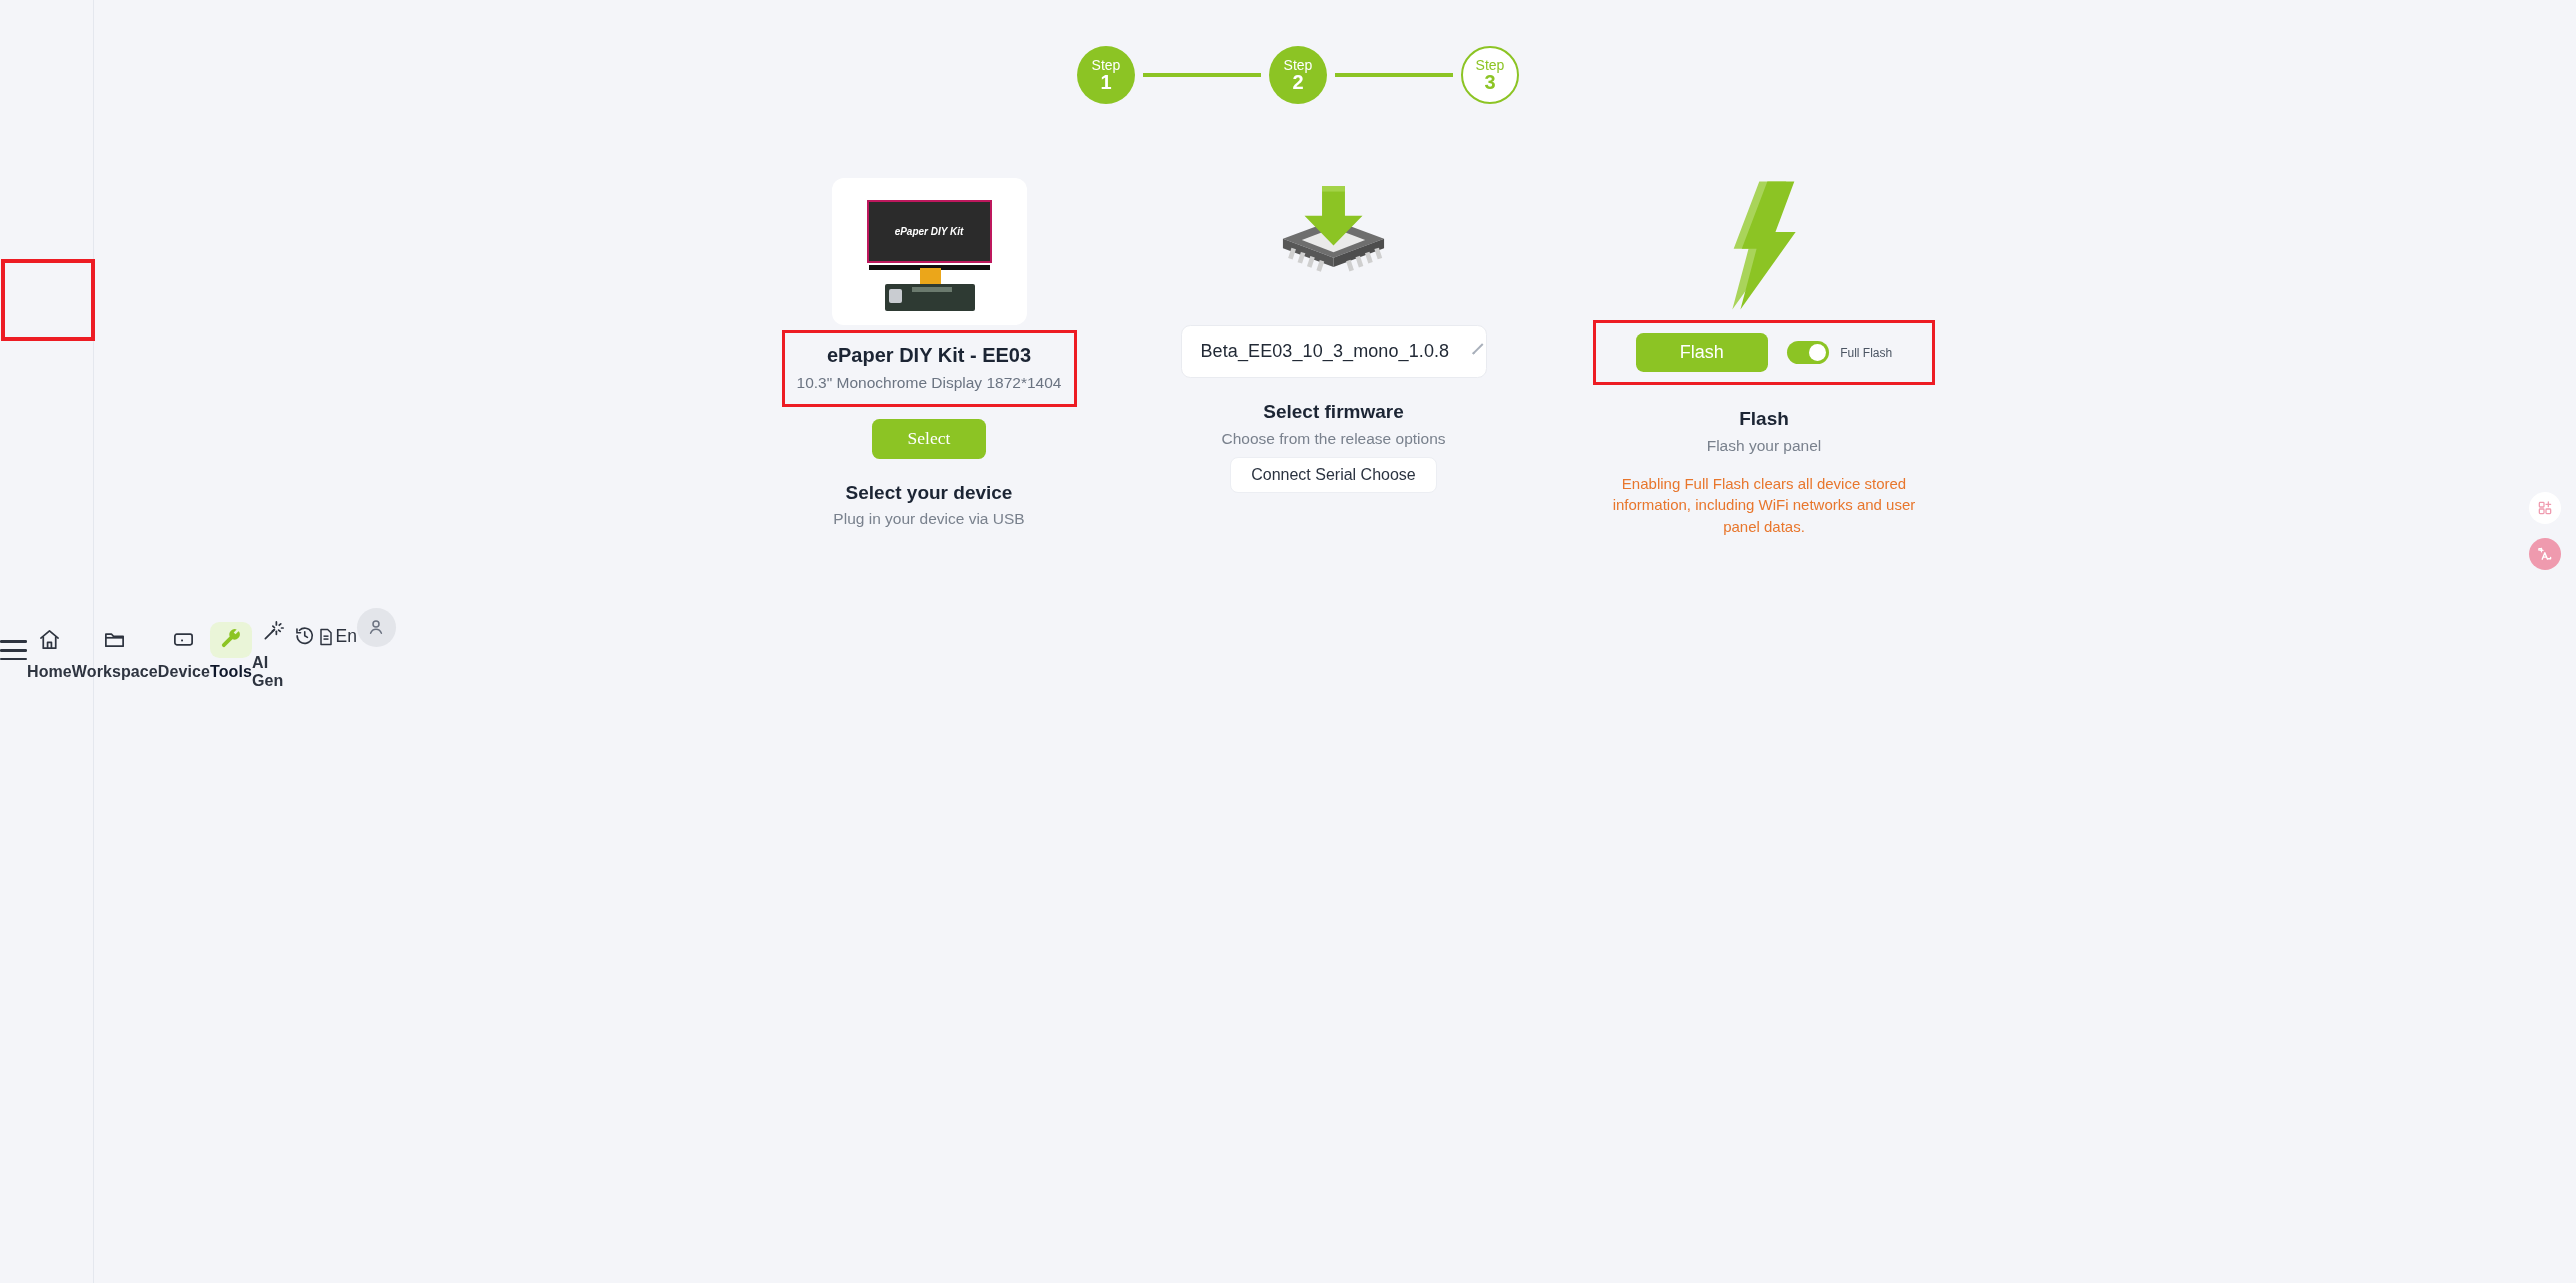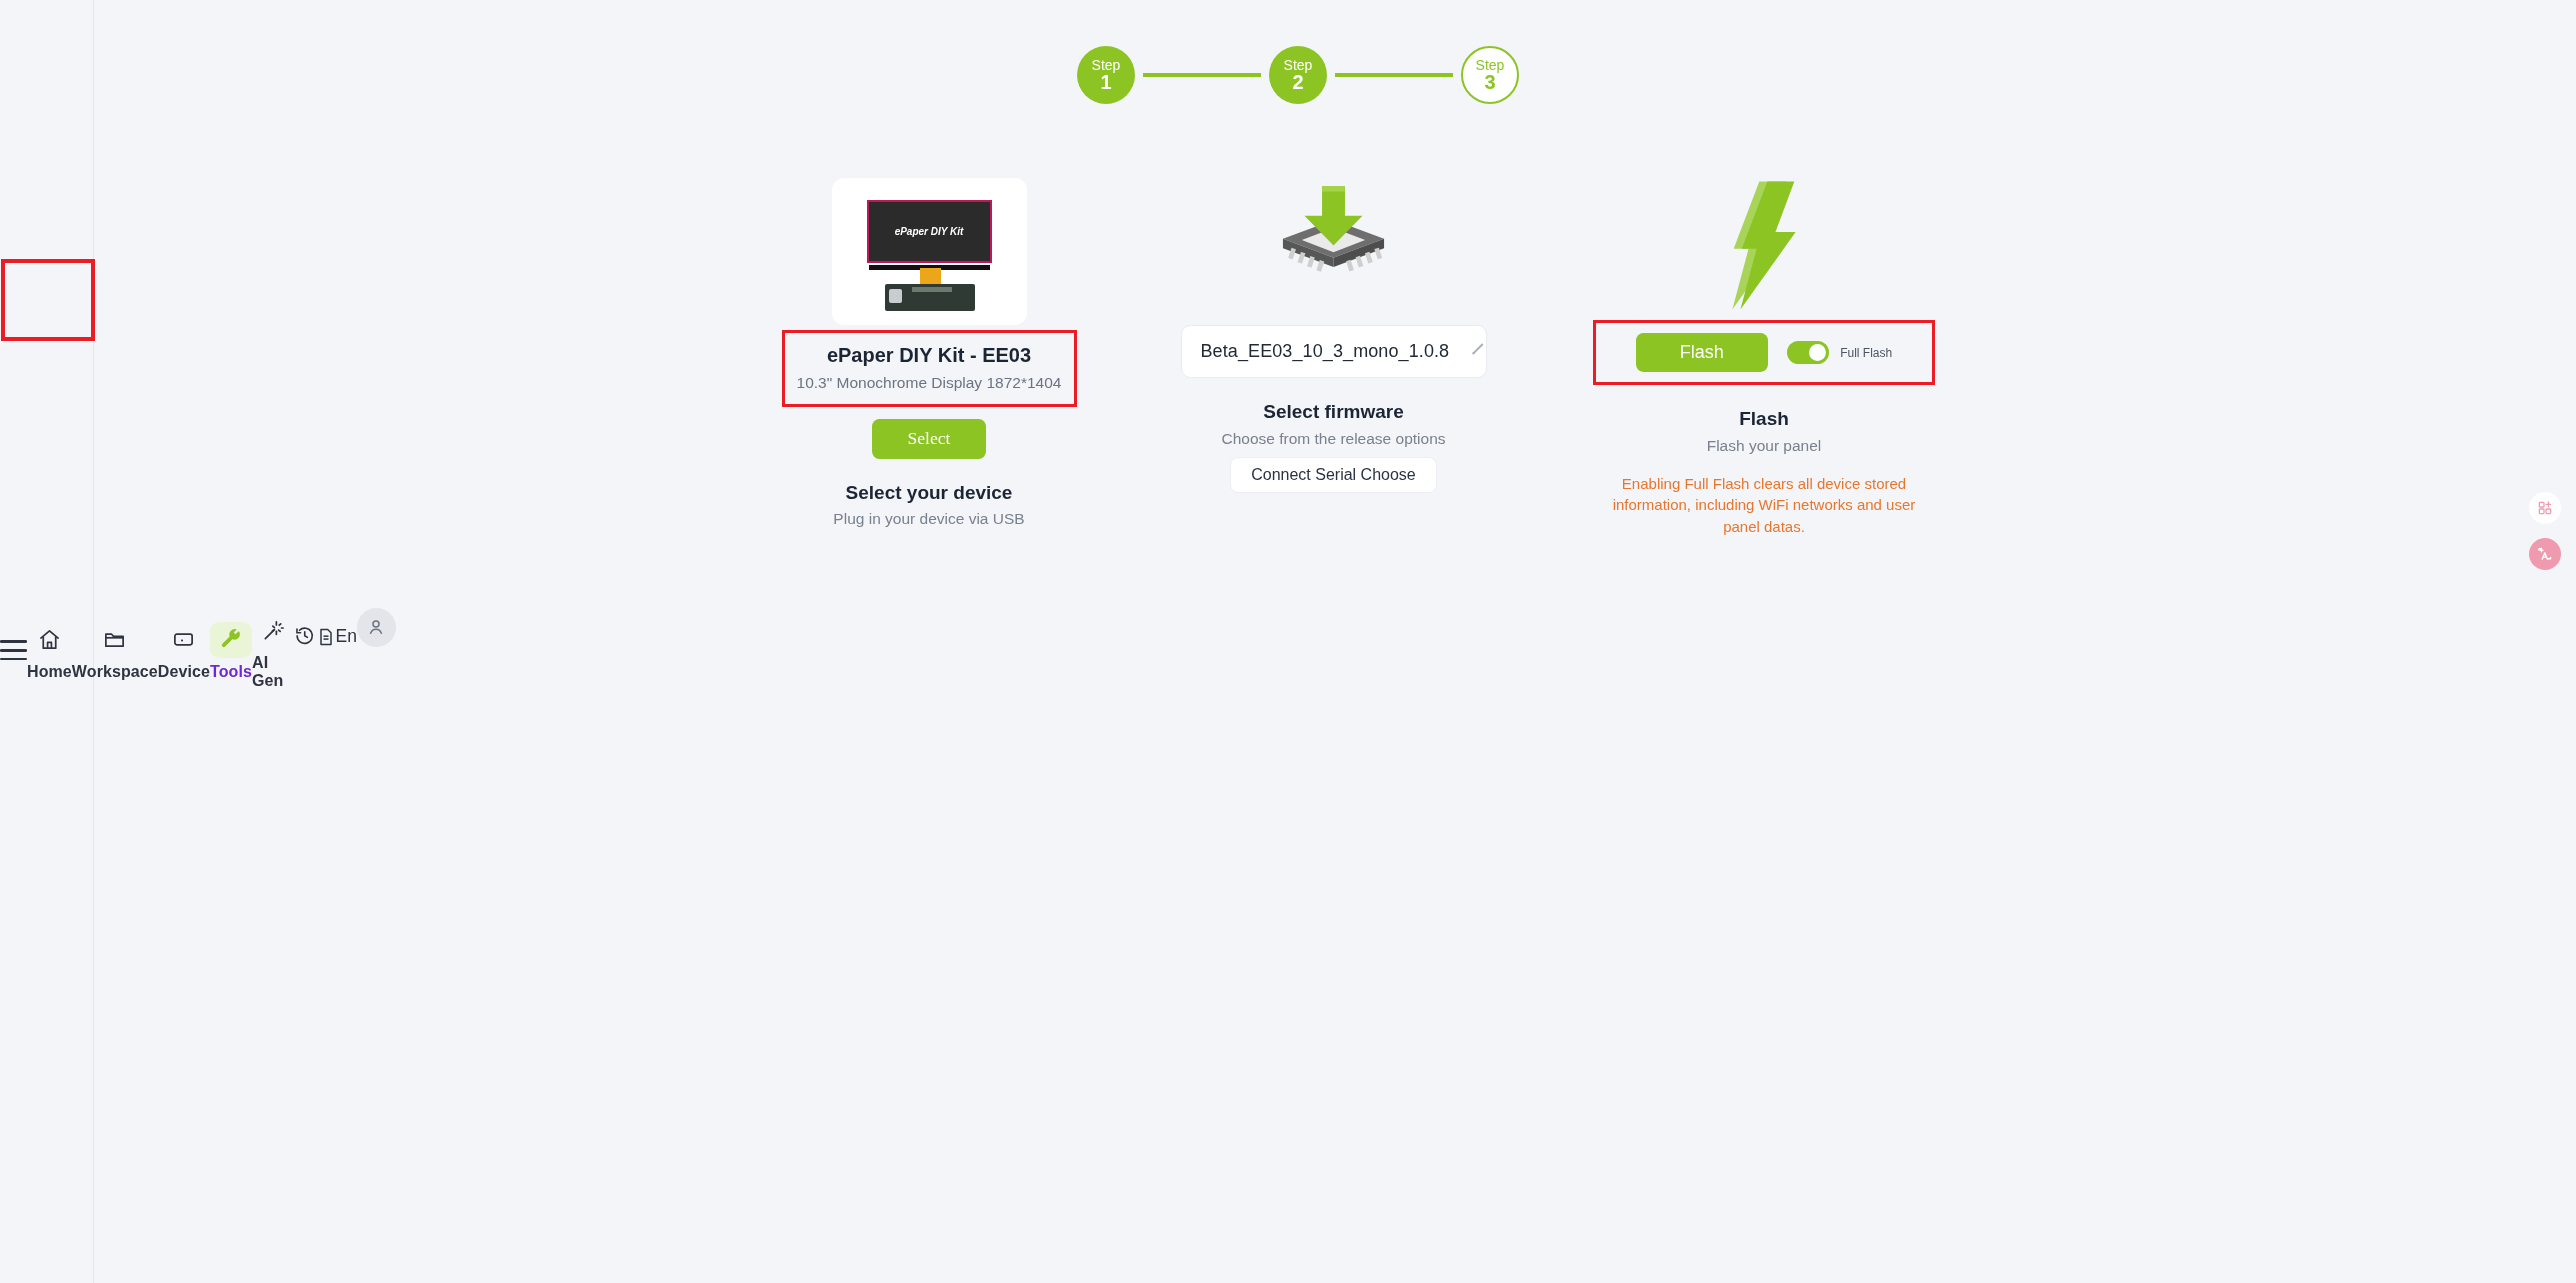--- a/index.html
+++ b/index.html
@@ -32,21 +32,21 @@
   }
   .nav-icon {
     width: 42px; height: 36px;
     display: flex; align-items: center; justify-content: center;
     border-radius: 9.4px;
   }
   .nav-label {
     font-size: 16px; font-weight: 700; color: #2e3440; letter-spacing: 0.1px;
   }
   .nav-item.active .nav-icon { background: #eaf5d8; }
-  .nav-item.active .nav-label { color: #6d28d9; }
+  .nav-item.active .nav-label { color: #0f172a; }
 
   .spacer { flex: 1; }
 
   .bottom-item {
     margin-bottom: 28px; width: 67px; height: 38px;
     display:flex; align-items:flex-end; justify-content:center; cursor:pointer;
   }
   .bottom-lang { font-size: 17.5px; color:#2e3440; }
   .avatar {
     width: 39px; height: 39px; border-radius: 50%;

